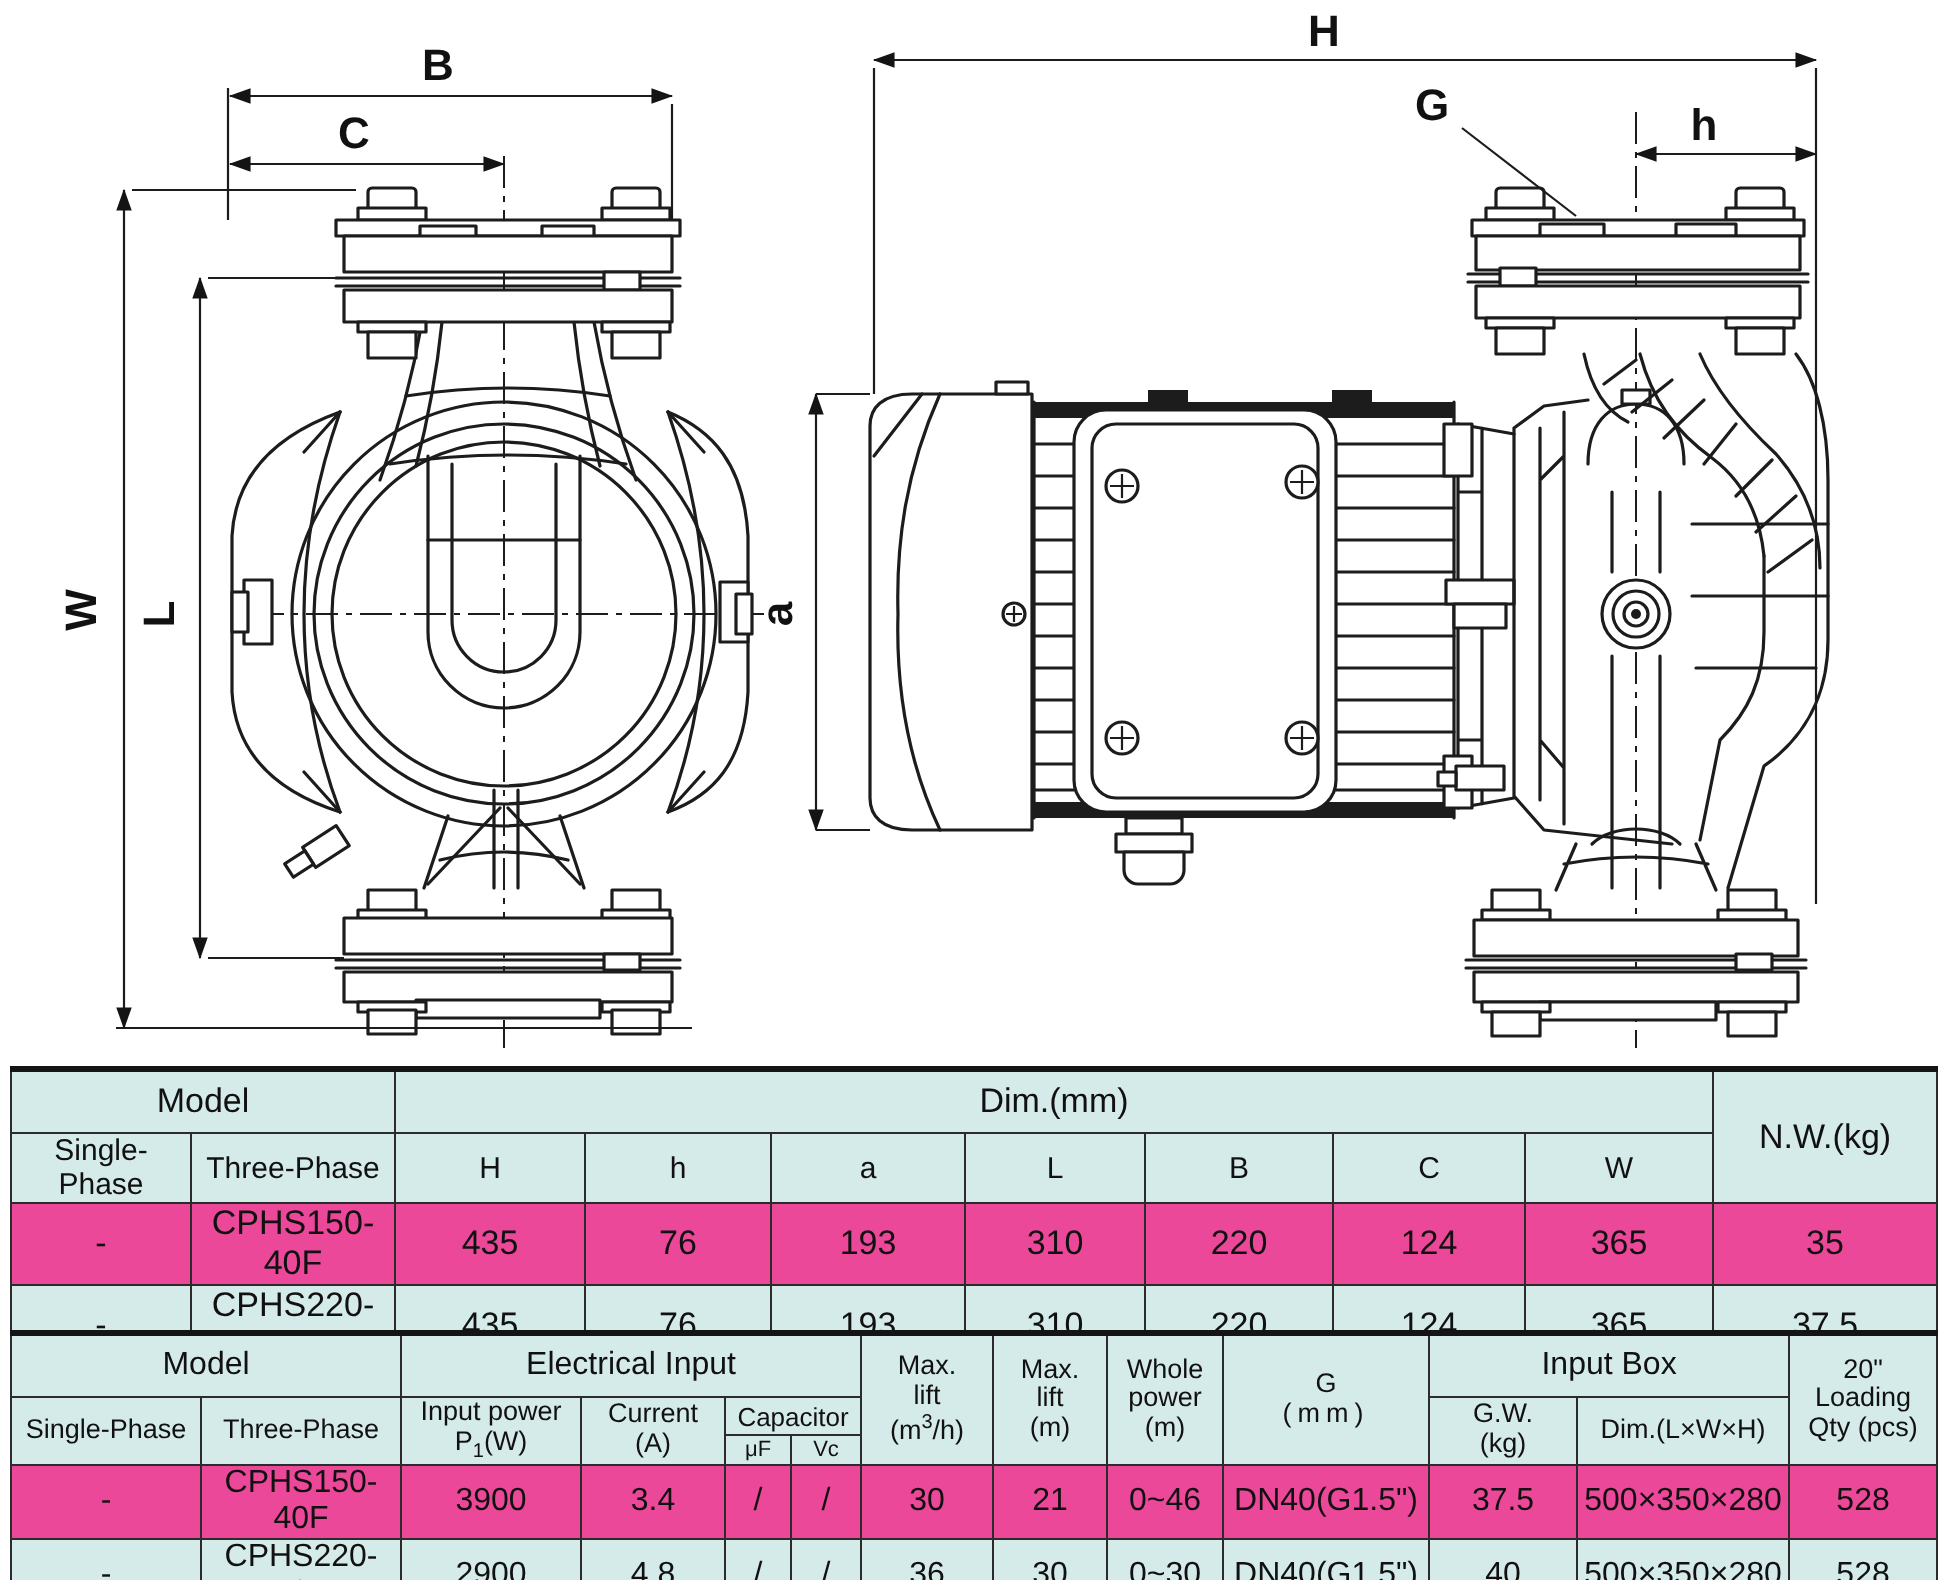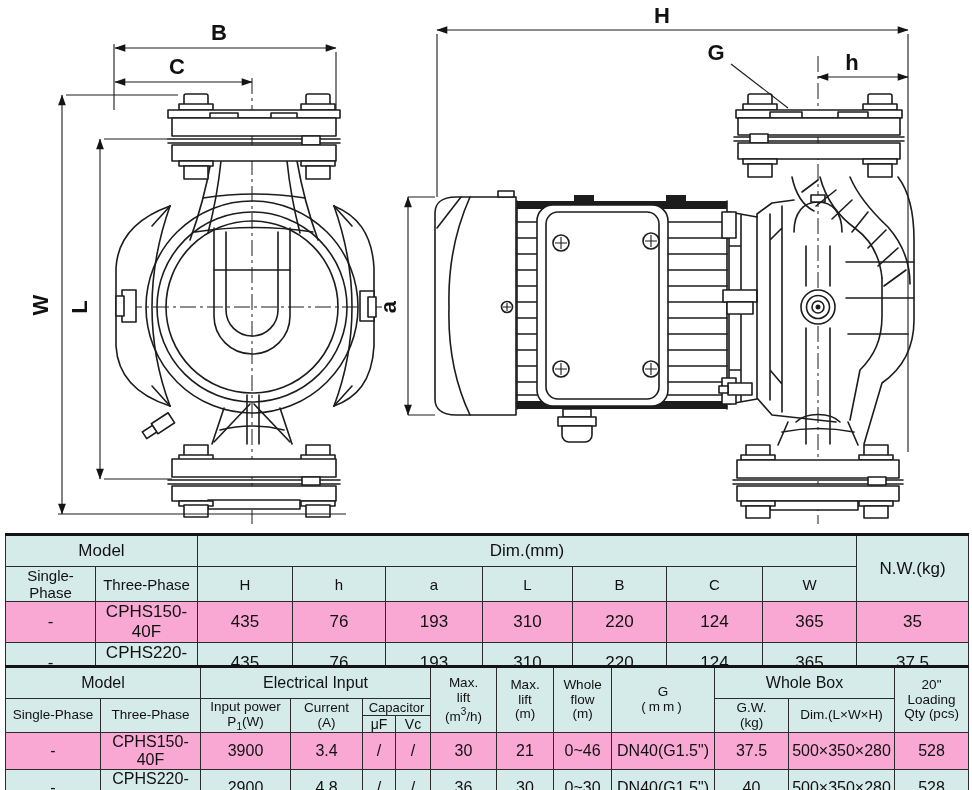--- a/index.html
+++ b/index.html
@@ -5,34 +5,34 @@
   html,body{margin:0;padding:0;background:#fff;}
   body{width:972px;height:790px;overflow:hidden;font-family:"Liberation Sans",sans-serif;color:#111;}
   .stage{position:relative;width:972px;height:790px;background:#fff;}
   svg{position:absolute;left:0;top:0;}
   .ln{stroke:#1c1c1c;stroke-width:1.6;fill:none;stroke-linejoin:round;stroke-linecap:round;}
   .lw{stroke:#1c1c1c;stroke-width:1.6;fill:#fff;stroke-linejoin:round;}
   .blk{fill:#1c1c1c;stroke:none;}
   .dim{stroke:#1c1c1c;stroke-width:1.1;fill:none;}
   .cl{stroke:#1c1c1c;stroke-width:1;fill:none;stroke-dasharray:16 4 3 4;}
   .dt{font:bold 22px "Liberation Sans",sans-serif;fill:#111;}
-  table{border-collapse:collapse;table-layout:fixed;position:absolute;left:5px;background:#f9a8d4;}
+  table{border-collapse:collapse;table-layout:fixed;position:absolute;left:5px;background:#ec4899;}
   th,td{border:1px solid #2b2b2b;text-align:center;vertical-align:middle;font-weight:normal;padding:0;overflow:hidden;}
   .hd{background:#d5ebe9;}
   .rowb td{background:#d5ebe9;}
   .t1{top:533px;width:963px;border-top:3px solid #141414;}
   .t1 tr:last-child td{border-bottom:1px solid #9fc4c1;}
   .t2{top:665px;width:963px;border-top:3px solid #141414;border-bottom:3px solid #141414;}
   .grp{font-size:17px;}
   .sub{font-size:15px;margin-top:16px;}
   .t1 td{font-size:17px;}
   .t2 .grp{font-size:16px;}
   .t2 .sub{font-size:13.5px;line-height:1.1;}
   .t2 .cap{font-size:13px;}
-  .t2 .tiny{font-size:14px;}
+  .t2 .tiny{font-size:11px;}
   .t2 td{font-size:16px;}
   sub{font-size:10px;}
   sup{font-size:10px;}
   .sp{letter-spacing:3px;}
 </style>
 </head>
 <body>
 
 <div class="stage">
 
@@ -321,23 +321,23 @@
         <col style="width:74px">
         <col style="width:106px">
     <col style="width:74px">
   </colgroup>
   <tbody>
         <tr style="height:32px">
     <th class="hd grp" colspan="2">Model</th>
     <th class="hd grp" colspan="4">Electrical Input</th>
     <th class="hd sub" rowspan="3"><span>Max.</span><br><span>lift</span><br><span>(m</span><sup>3</sup><span>/h)</span></th>
     <th class="hd sub" rowspan="3"><span>Max.</span><br><span>lift</span><br><span>(m)</span></th>
-    <th class="hd sub" rowspan="3"><span>Whole</span><br><span>flow</span><br><span>(m)</span></th>
+    <th class="hd sub" rowspan="3"><span>Whole</span><br><span>power</span><br><span>(m)</span></th>
     <th class="hd sub" rowspan="3"><span>G</span><br><span class="sp">(mm)</span></th>
-    <th class="hd grp" colspan="2">Whole Box</th>
+    <th class="hd grp" colspan="2">Input Box</th>
     <th class="hd sub" rowspan="3"><span>20"</span><br><span>Loading</span><br><span>Qty (pcs)</span></th>
   </tr>
   <tr style="height:17px">
     <th class="hd sub" rowspan="2">Single-Phase</th>
     <th class="hd sub" rowspan="2">Three-Phase</th>
     <th class="hd sub" rowspan="2"><span>Input power</span><br><span>P</span><sub>1</sub><span>(W)</span></th>
     <th class="hd sub" rowspan="2"><span>Current</span><br><span>(A)</span></th>
     <th class="hd cap" colspan="2">Capacitor</th>
     <th class="hd sub" rowspan="2"><span>G.W.</span><br><span>(kg)</span></th>
     <th class="hd sub" rowspan="2">Dim.(L×W×H)</th>

